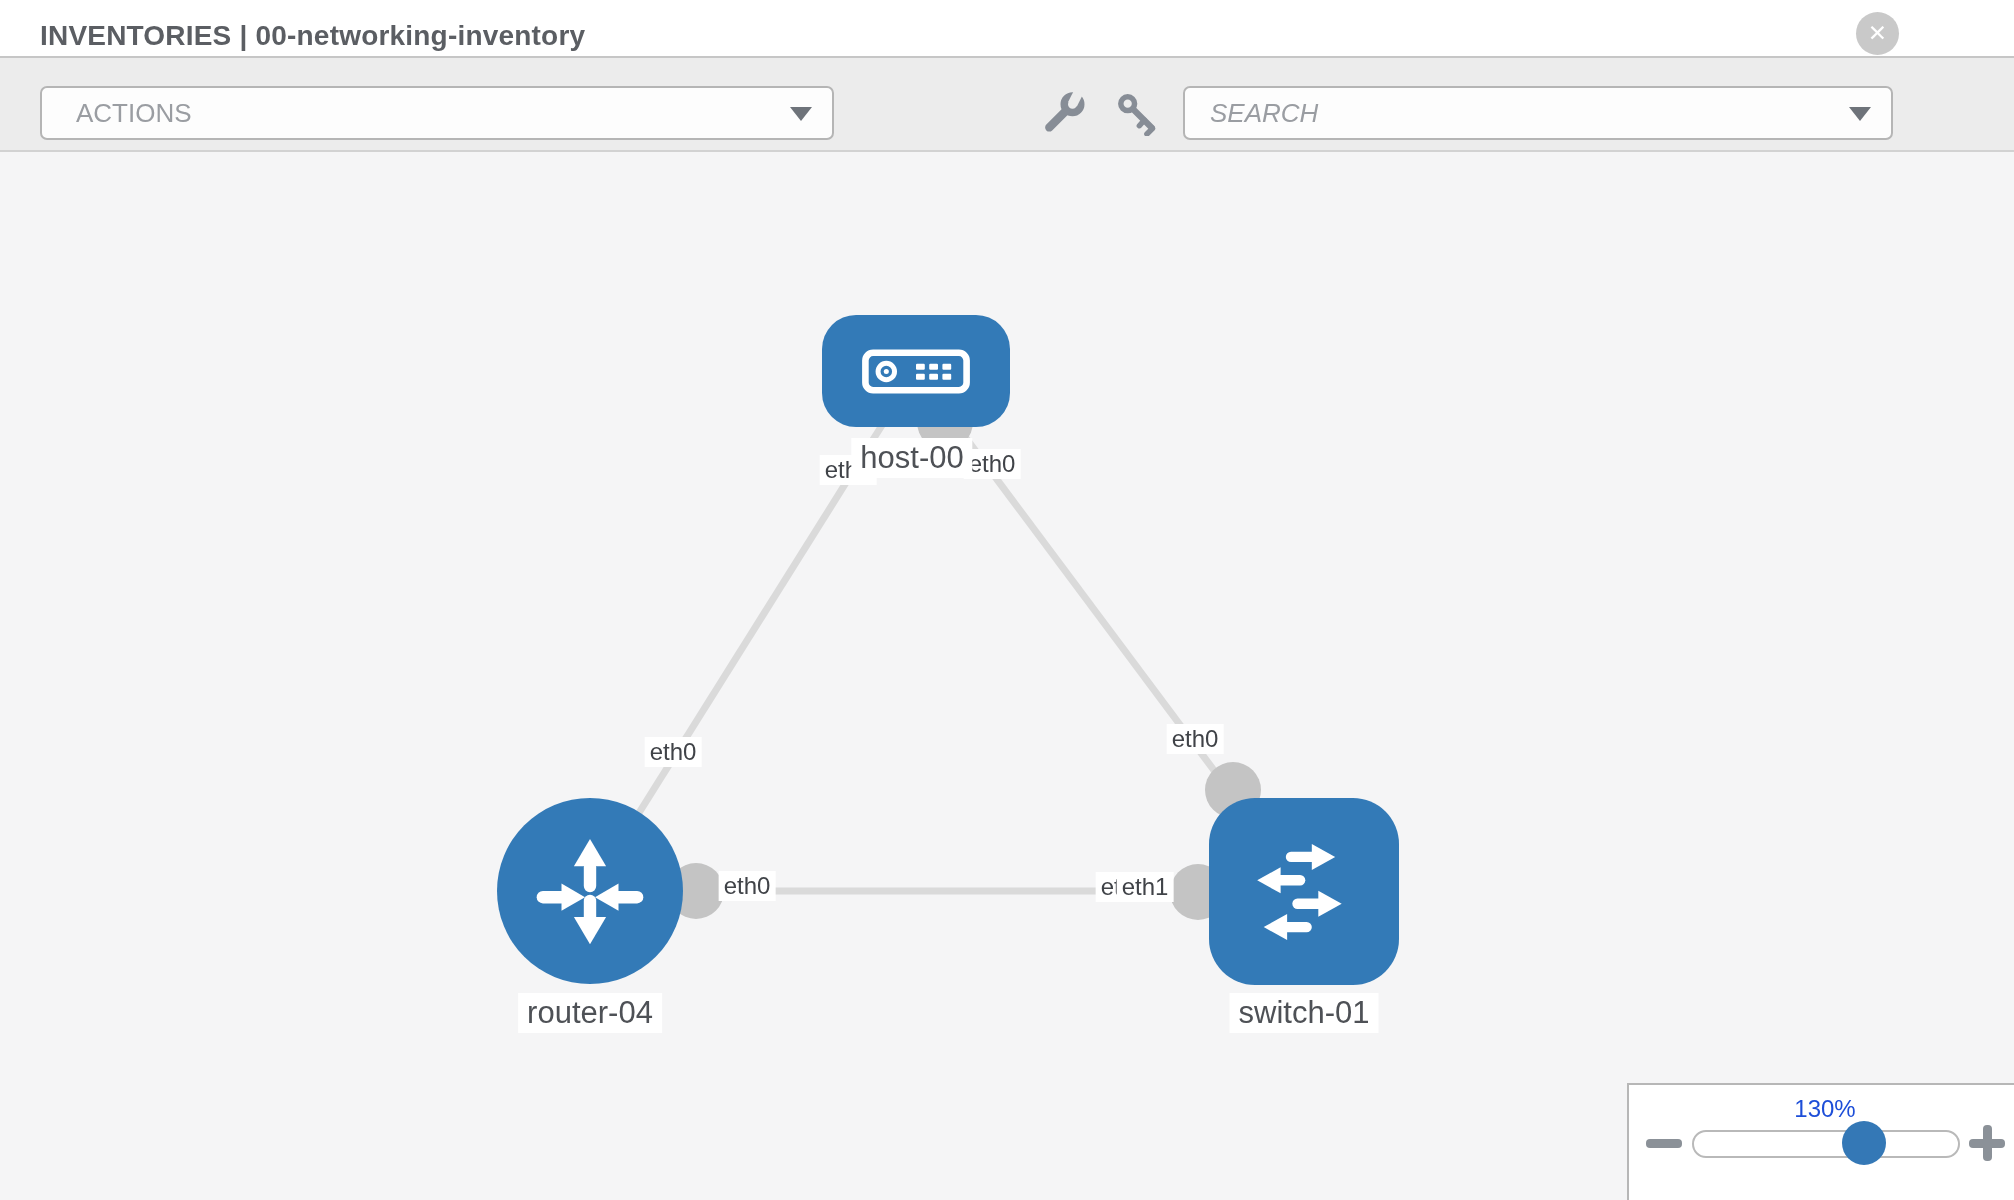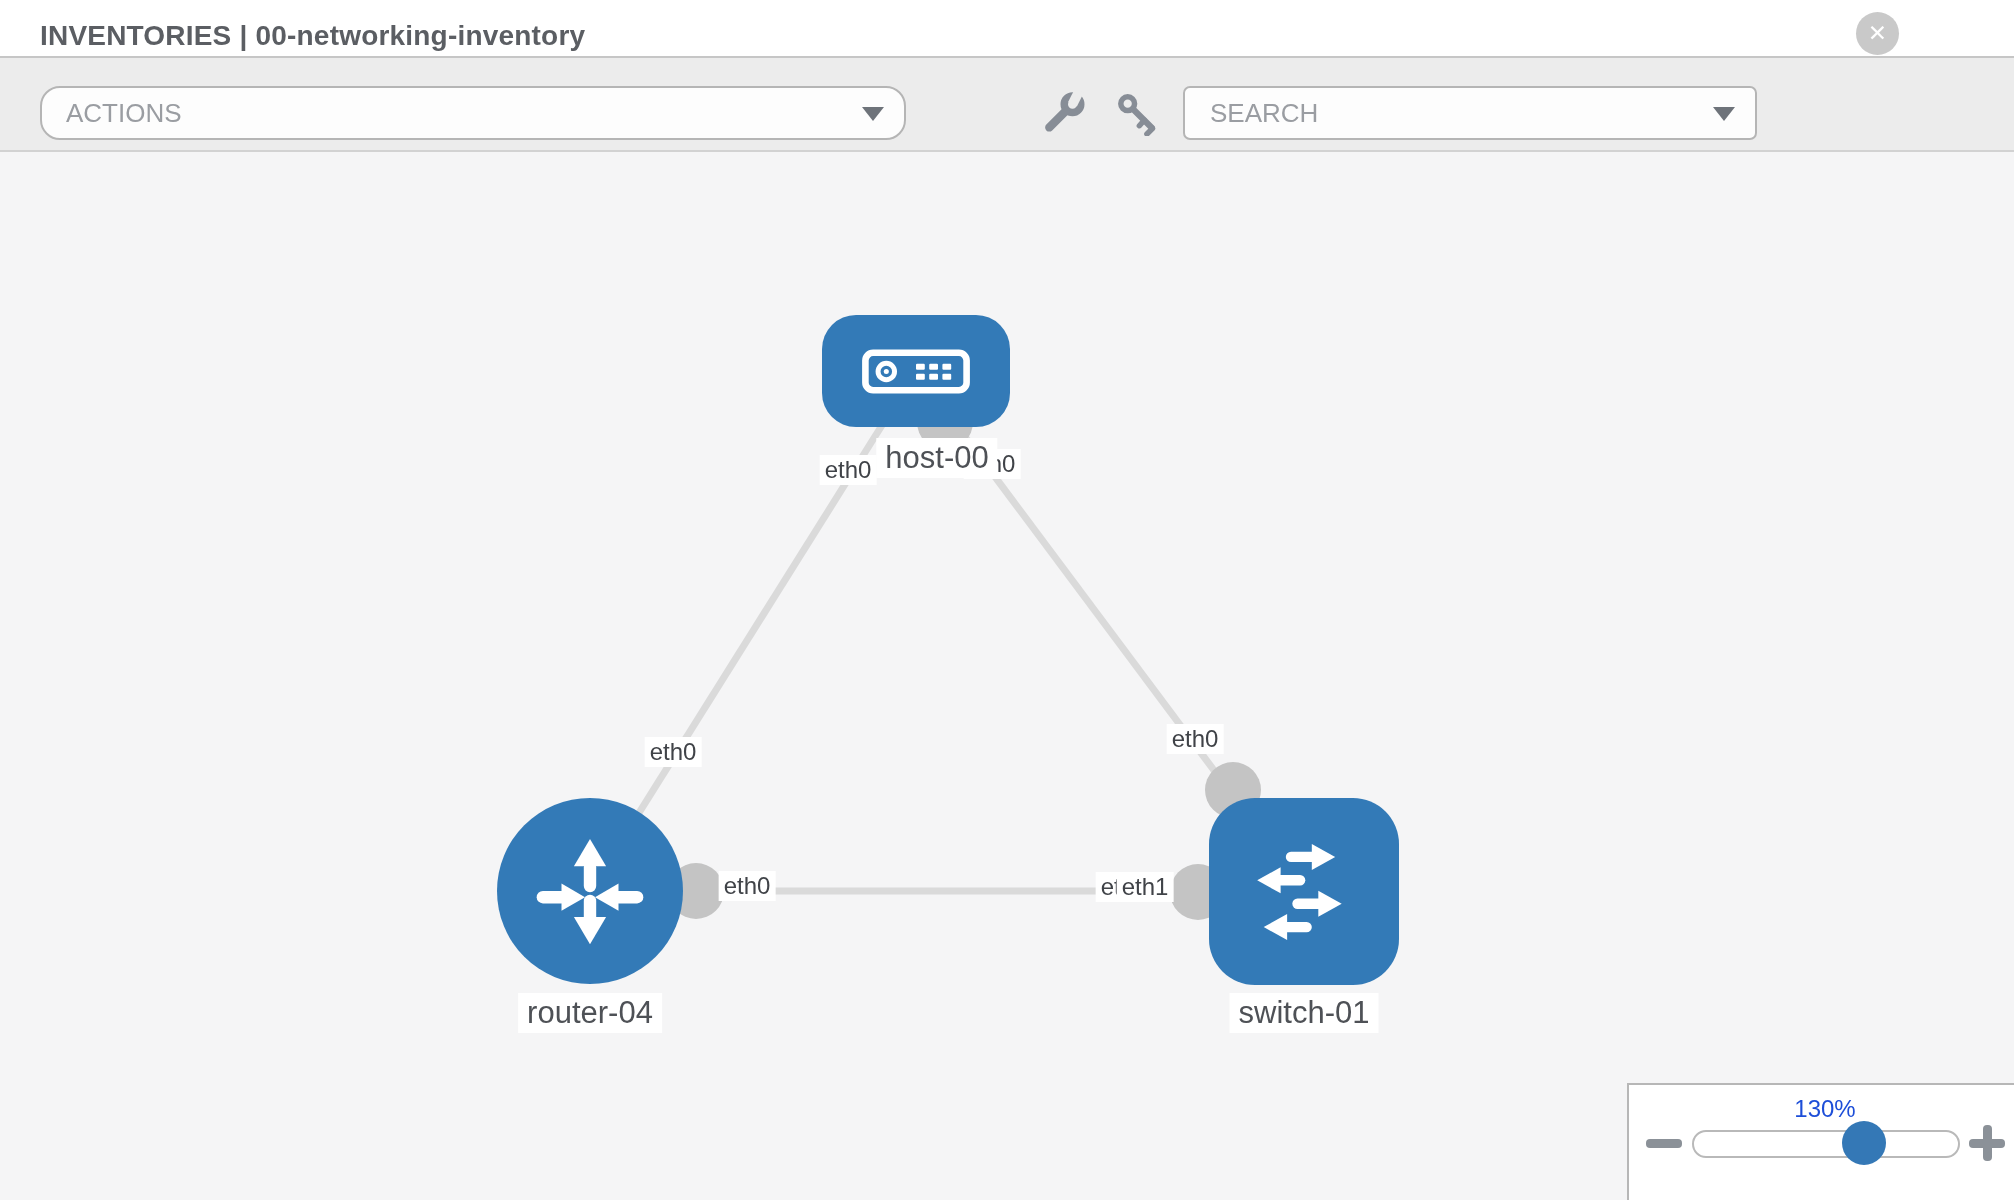--- a/index.html
+++ b/index.html
@@ -14,22 +14,22 @@
   .close-btn{position:absolute;right:115px;top:12px;width:43px;height:43px;border-radius:50%;
           background:#c9c9c9;display:flex;align-items:center;justify-content:center;cursor:pointer;}
   .close-btn span{color:#ffffff;font-size:23px;font-weight:700;line-height:1;}
 
   
   .toolbar{position:absolute;left:0;top:58px;width:100%;height:94px;background:#ececec;
           border-bottom:2px solid #d2d2d2;box-sizing:border-box;z-index:19;}
   .select{position:absolute;box-sizing:border-box;height:54px;background:#fdfdfd;
           border:2px solid #b5b5b5;border-radius:7px;display:flex;align-items:center;
           font-size:26px;color:#9a9da2;cursor:pointer;}
-  #actions-select{left:40px;top:86px;width:866px;padding-left:24px;z-index:21;border-radius:20px;}
-  #search-select{left:1183px;top:86px;width:574px;z-index:21;}
+  #actions-select{left:40px;top:86px;width:794px;padding-left:34px;z-index:21;}
+  #search-select{left:1183px;top:86px;width:710px;z-index:21;font-style:italic;}
   #search-input{border:none;outline:none;background:transparent;font:inherit;color:#6a6d72;
           padding-left:25px;width:620px;}
   #search-input::placeholder{color:#9a9da2;opacity:1;}
   .caret{position:absolute;right:20px;top:50%;margin-top:-6px;width:0;height:0;
           border-left:11px solid transparent;border-right:11px solid transparent;
           border-top:14px solid #6e737a;}
   .tool-icon{position:absolute;z-index:21;cursor:pointer;}
   #wrench-icon{left:1041px;top:90px;}
   #key-icon{left:1116px;top:92px;}
 
@@ -171,21 +171,21 @@
     </div>
 
     <div class="iface-label" style="left:848px;top:318px;">eth0</div>
     <div class="iface-label" style="left:992px;top:312px;">eth0</div>
     <div class="iface-label" style="left:673px;top:600px;">eth0</div>
     <div class="iface-label" style="left:1195px;top:587px;">eth0</div>
     <div class="iface-label" style="left:747px;top:734px;">eth0</div>
     <div class="iface-label" style="left:1124px;top:735px;">eth0</div>
     <div class="iface-label" id="iface-eth1" style="left:1145px;top:735px;">eth1</div>
 
-    <div class="node-label" style="left:937px;top:306px;">host-00</div>
+    <div class="node-label" style="left:912px;top:306px;">host-00</div>
     <div class="node-label" style="left:590px;top:861px;">router-04</div>
     <div class="node-label" style="left:1304px;top:861px;">switch-01</div>
   </div>
 
   <div class="zoom-panel">
     <div class="zoom-value">130%</div>
     <div class="zoom-minus"></div>
     <div class="zoom-track"></div>
     <div class="zoom-thumb"></div>
     <div class="zoom-plus">

